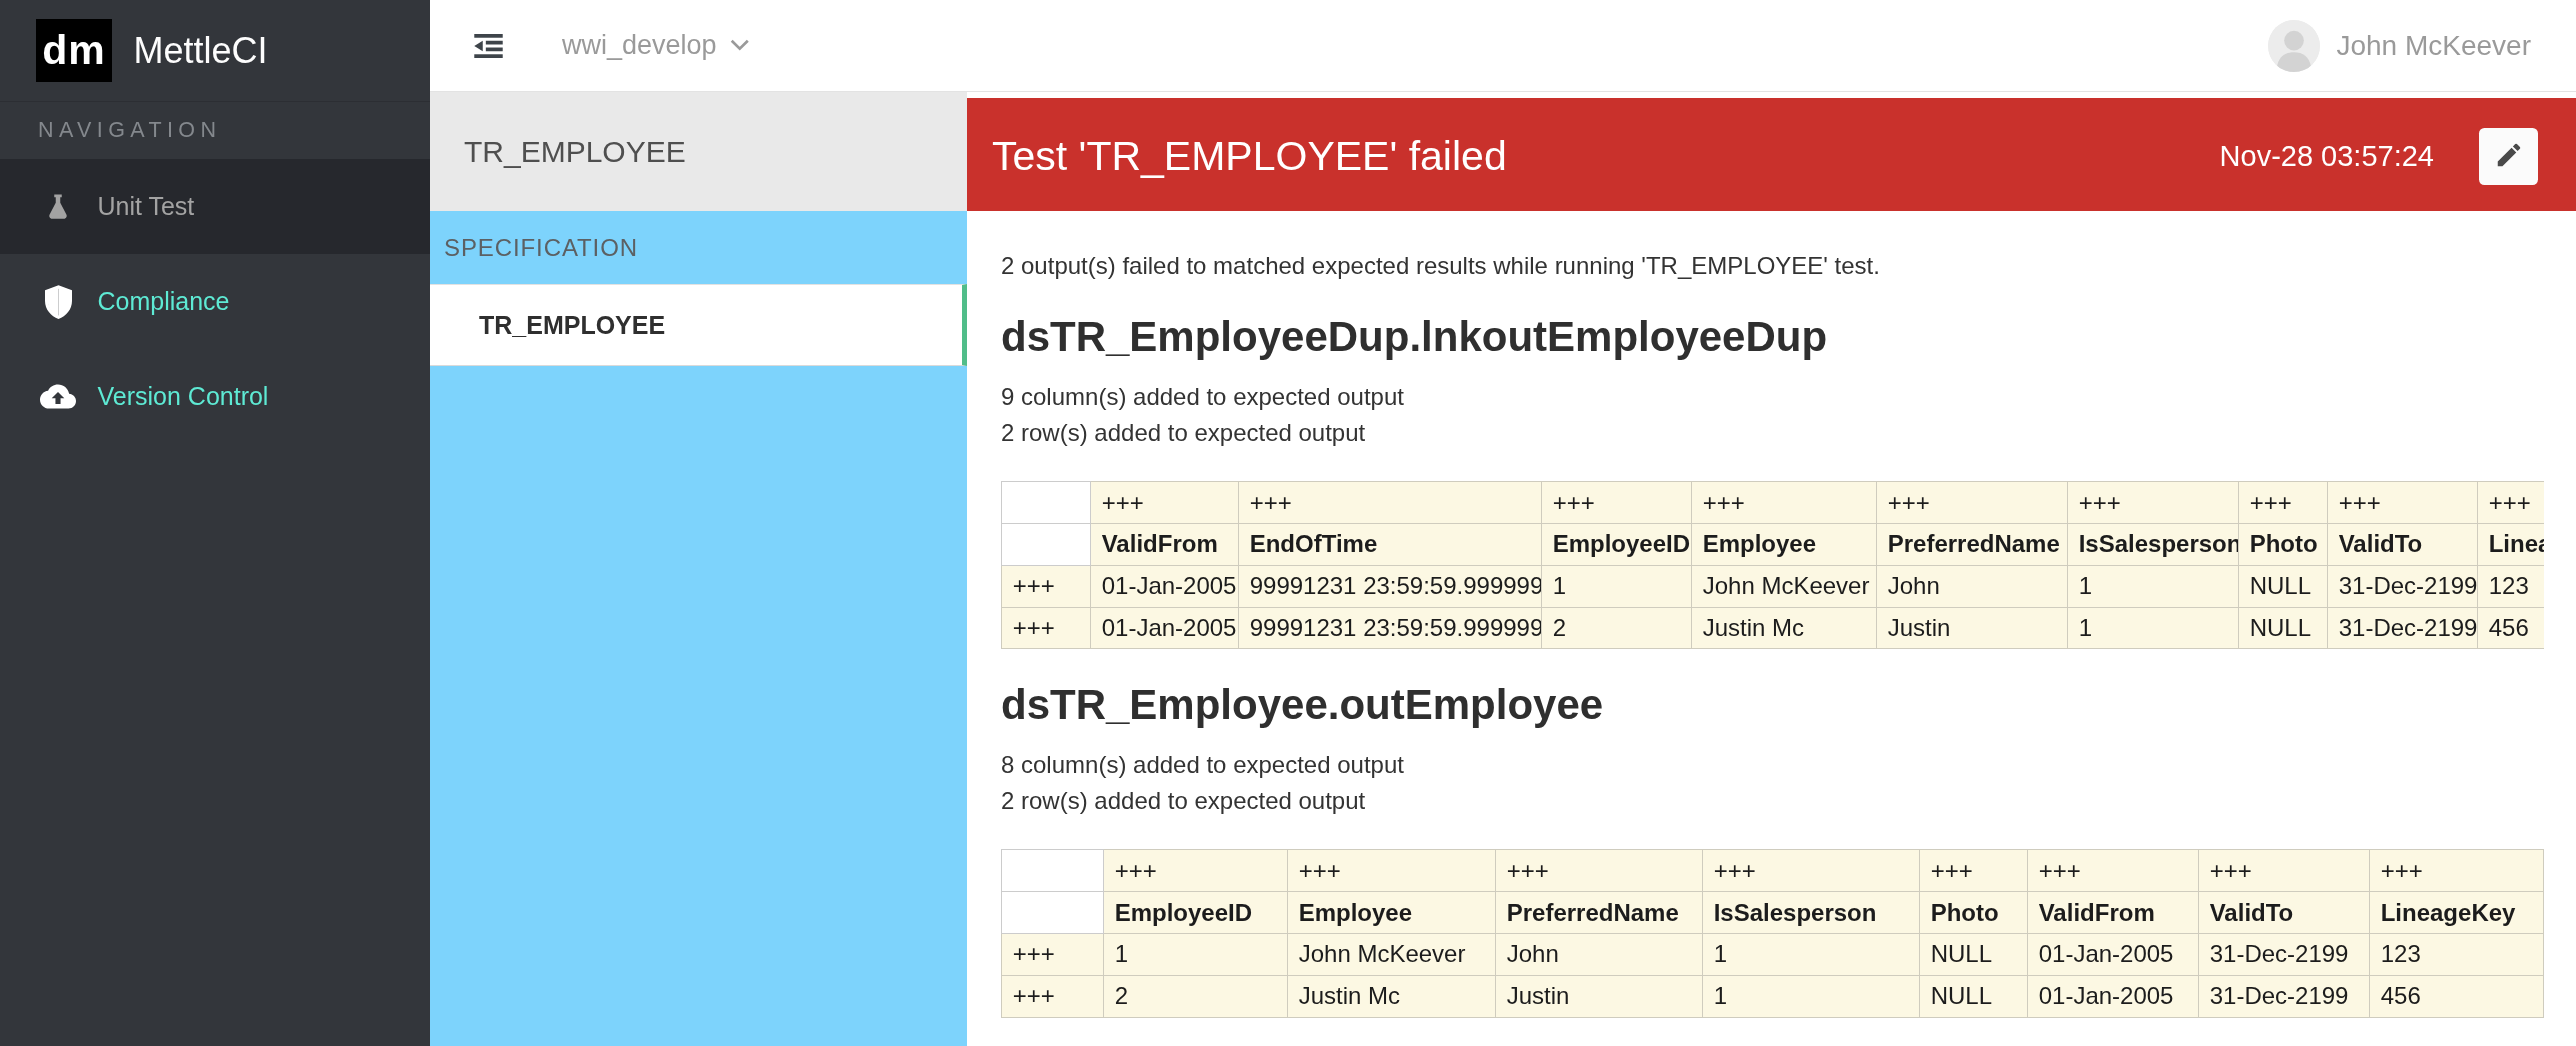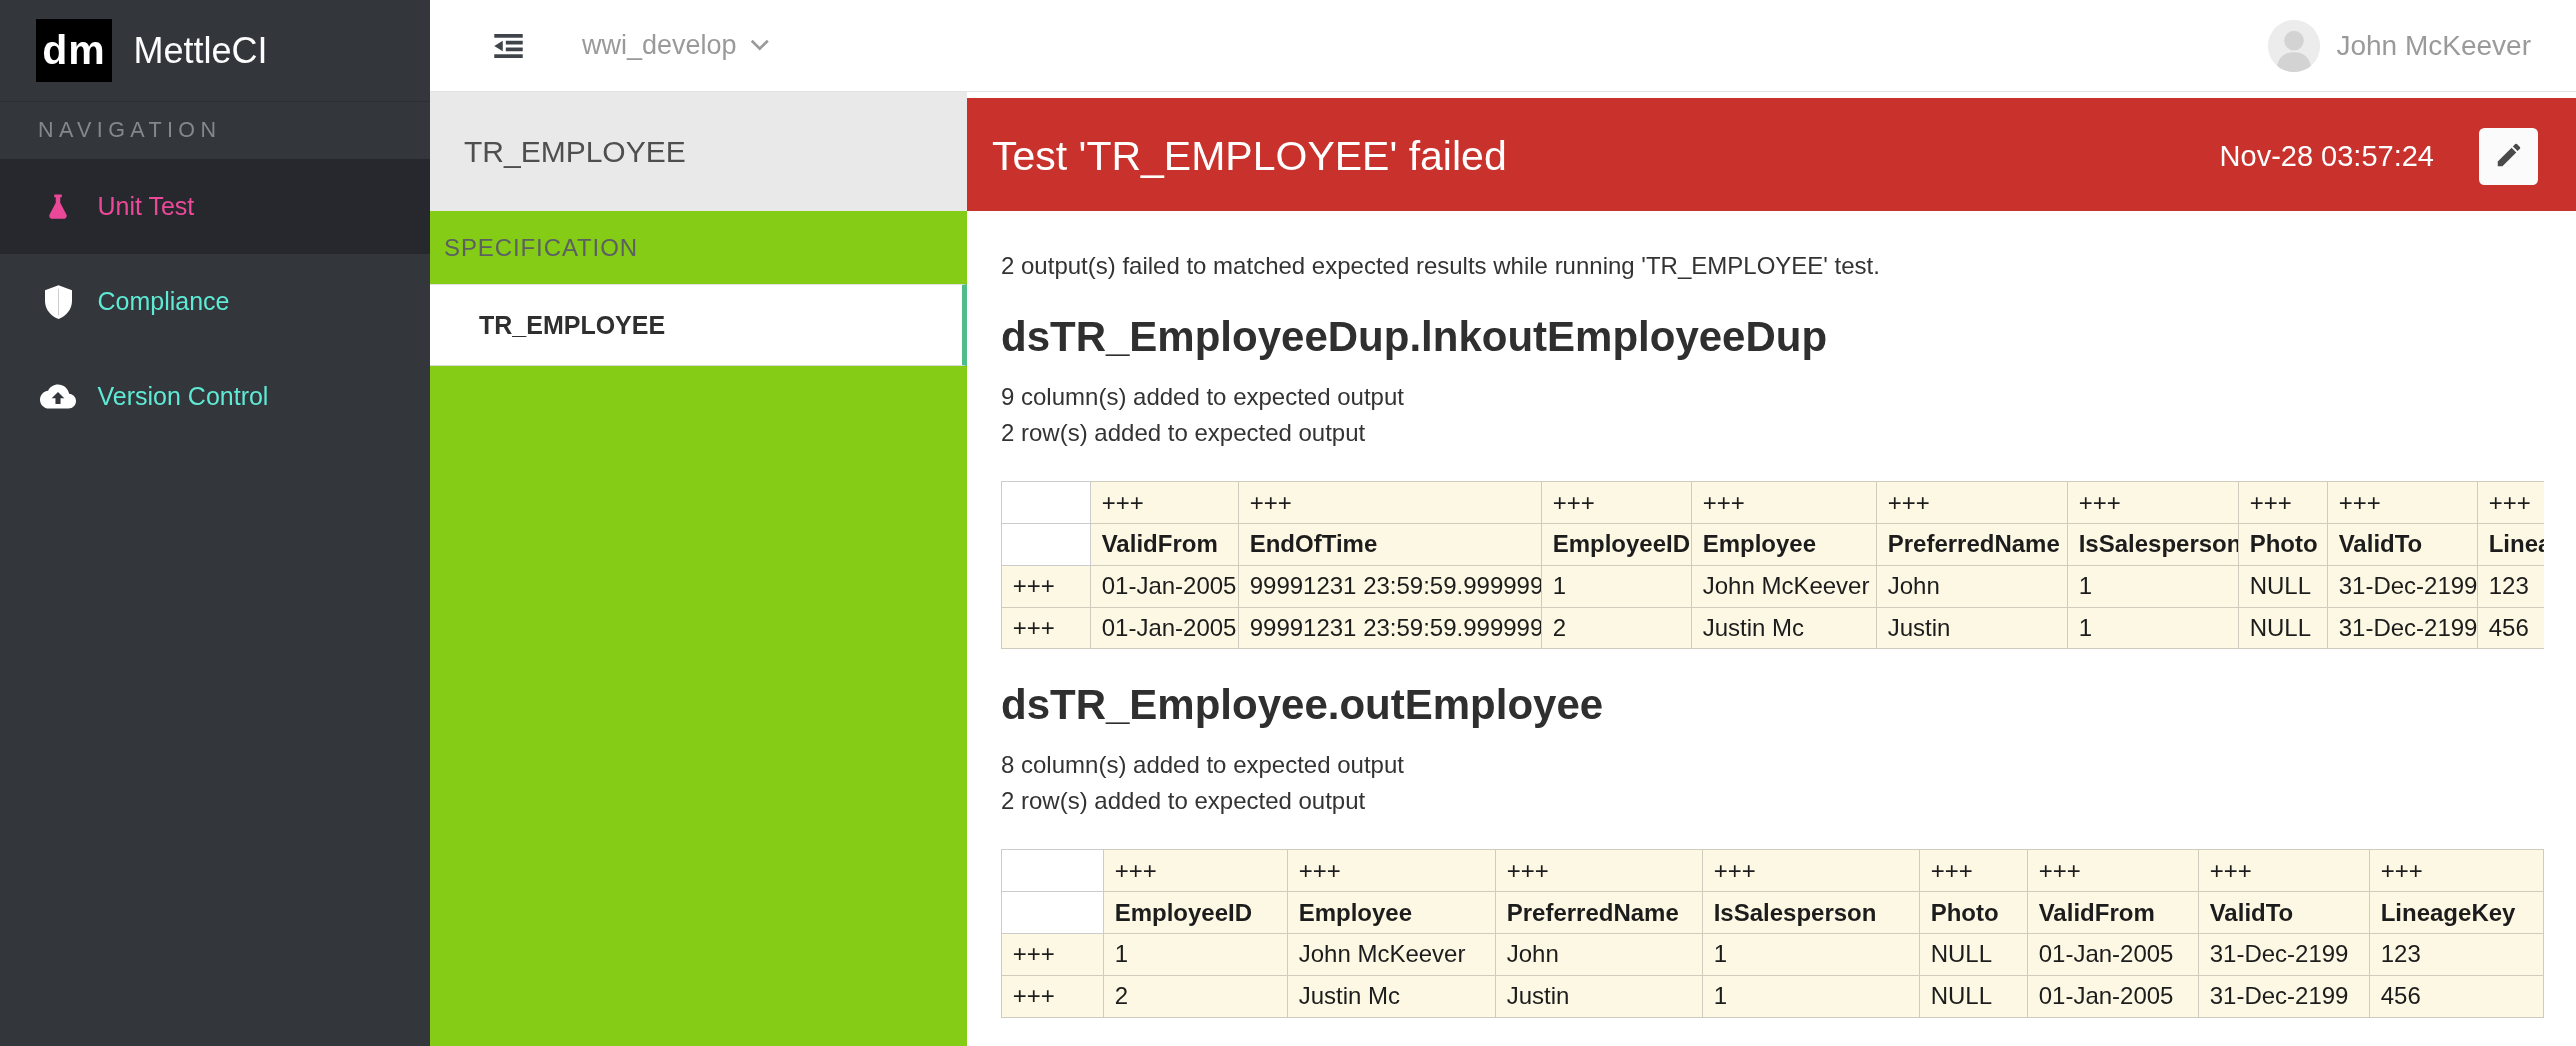--- a/index.html
+++ b/index.html
@@ -11,42 +11,42 @@
   .sidebar { width:430px; flex:none; background:#33363b; display:flex; flex-direction:column; }
   .logo-row { height:102px; flex:none; display:flex; align-items:center; padding-left:36px;
               border-bottom:1.8px solid #2c2e33; }
   .logo-box { width:76px; height:63px; background:#000; color:#fff; font-size:41px; font-weight:bold;
               display:flex; align-items:center; justify-content:center; letter-spacing:0.9px; cursor:pointer; }
   .brand-name { color:#fdfdfd; font-size:36px; margin-left:21.5px; font-weight:400; }
   .nav-section-label { height:57px; line-height:57px; padding-left:38px; color:#84888d;
               font-size:21.5px; letter-spacing:5.4px; font-weight:400; }
   .nav-item { height:95px; display:flex; align-items:center; padding-left:40px;
               color:#5eead4; font-size:25px; cursor:pointer; }
-  .nav-item.active { background:#26282d; color:#ec4899; }
+  .nav-item.active { background:#26282d; color:#a3a3a3; }
   .nav-icon { width:36px; height:36px; margin-right:21.5px; display:flex; align-items:center; justify-content:center; }
   .nav-icon svg { display:block; }
 
   
   .main-col { flex:1; display:flex; flex-direction:column; min-width:0; }
   .topbar { height:92px; flex:none; background:#fff; border-bottom:1.8px solid #e3e3e3;
-            display:flex; align-items:center; padding:0 45px 0 64px; }
+            display:flex; align-items:center; padding:0 45px 0 44px; }
   .menu-toggle { display:flex; align-items:center; cursor:pointer; }
   .project-select { margin-left:59px; display:flex; align-items:center; color:#9a9a9a;
             font-size:27px; cursor:pointer; }
   .project-select .chev { margin-left:12.5px; display:flex; }
   .tb-spacer { flex:1; }
   .user-menu { display:flex; align-items:center; color:#9a9a9a; font-size:28px; cursor:pointer; }
   .avatar { width:52px; height:52px; border-radius:50%; background:#ececec; overflow:hidden;
             margin-right:16px; position:relative; flex:none; }
   .avatar svg { display:block; }
 
   .content-row { flex:1; display:flex; min-height:0; }
 
   
-  .panel { width:537px; flex:none; background:#84cc16; }
+  .panel { width:537px; flex:none; background:#7dd3fc; }
   .panel-header { height:119px; background:#e9e9e9; display:flex; align-items:center;
             padding-left:34px; font-size:30px; color:#4f4f4f; }
   .panel-section { height:73px; display:flex; align-items:center; padding-left:14px;
             font-size:24px; color:#5c6063; letter-spacing:0.9px; }
   .panel-item { height:82px; background:#fff; display:flex; align-items:center; padding-left:49px;
             font-size:25px; font-weight:600; color:#2f2f2f;
             border-top:0.9px solid #e2e2e2; border-bottom:1.8px solid #dadada;
             border-right:5.4px solid #50bd89; cursor:pointer; }
 
   

